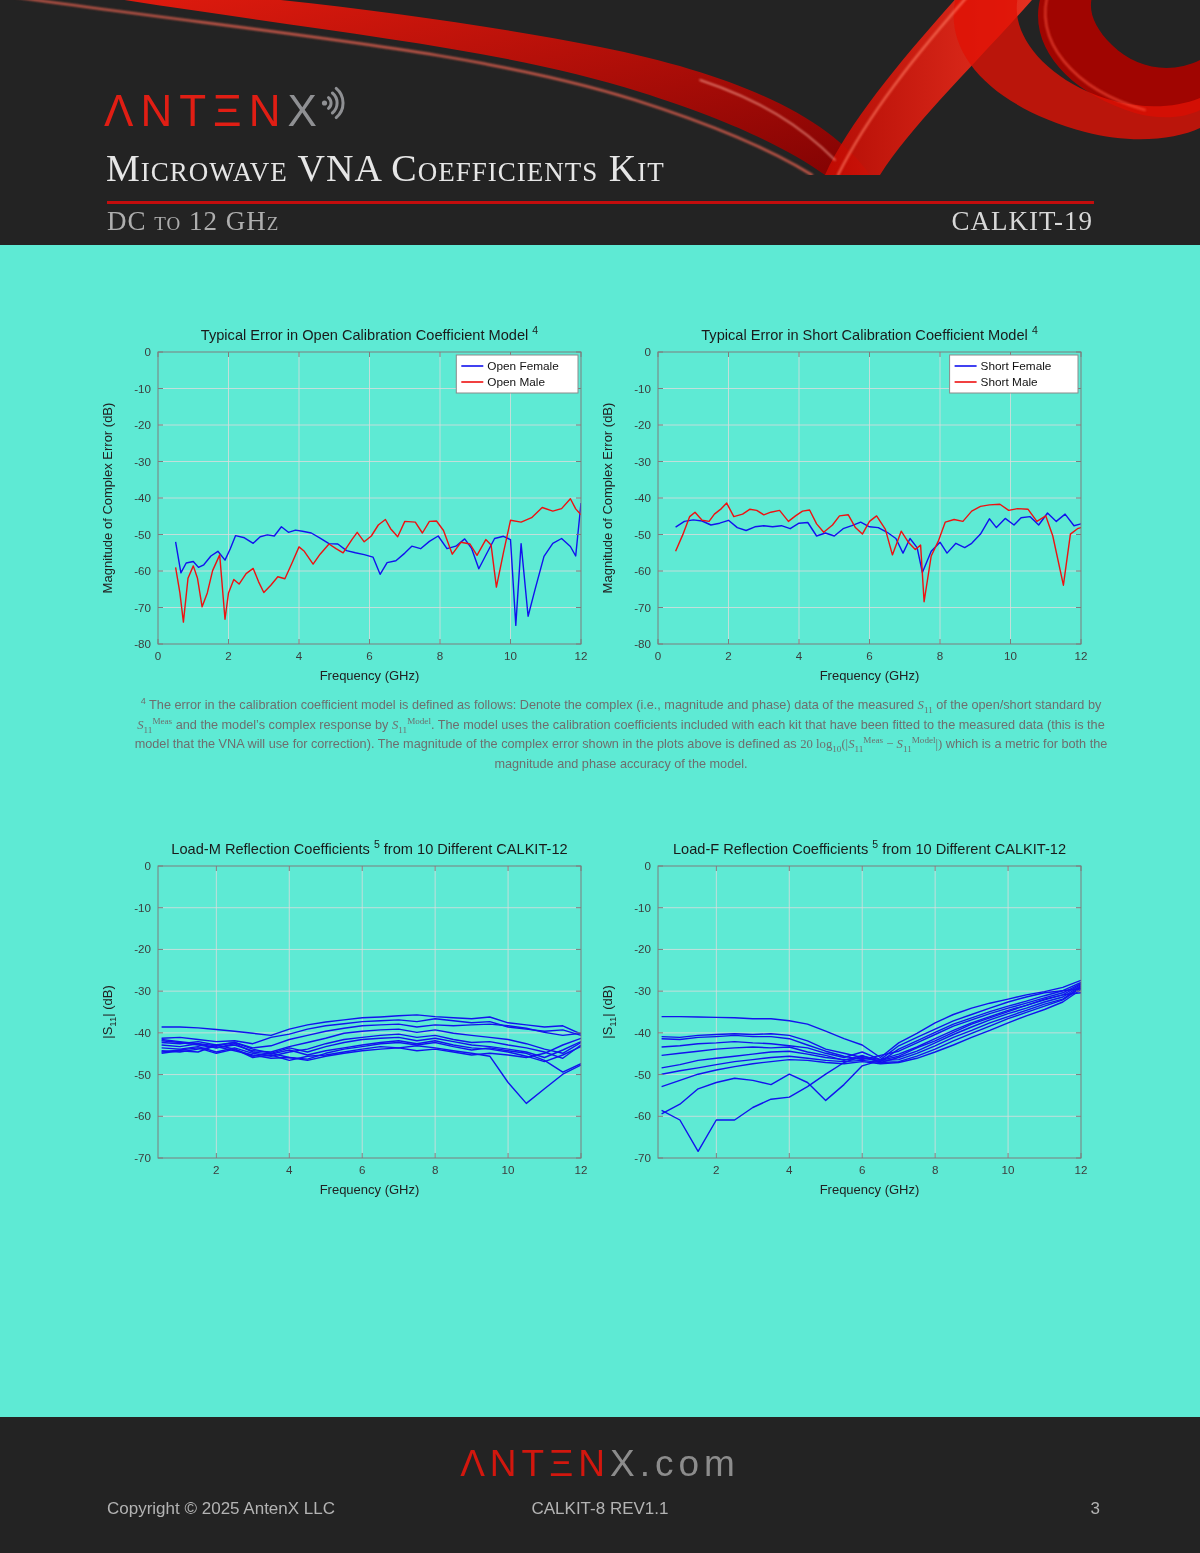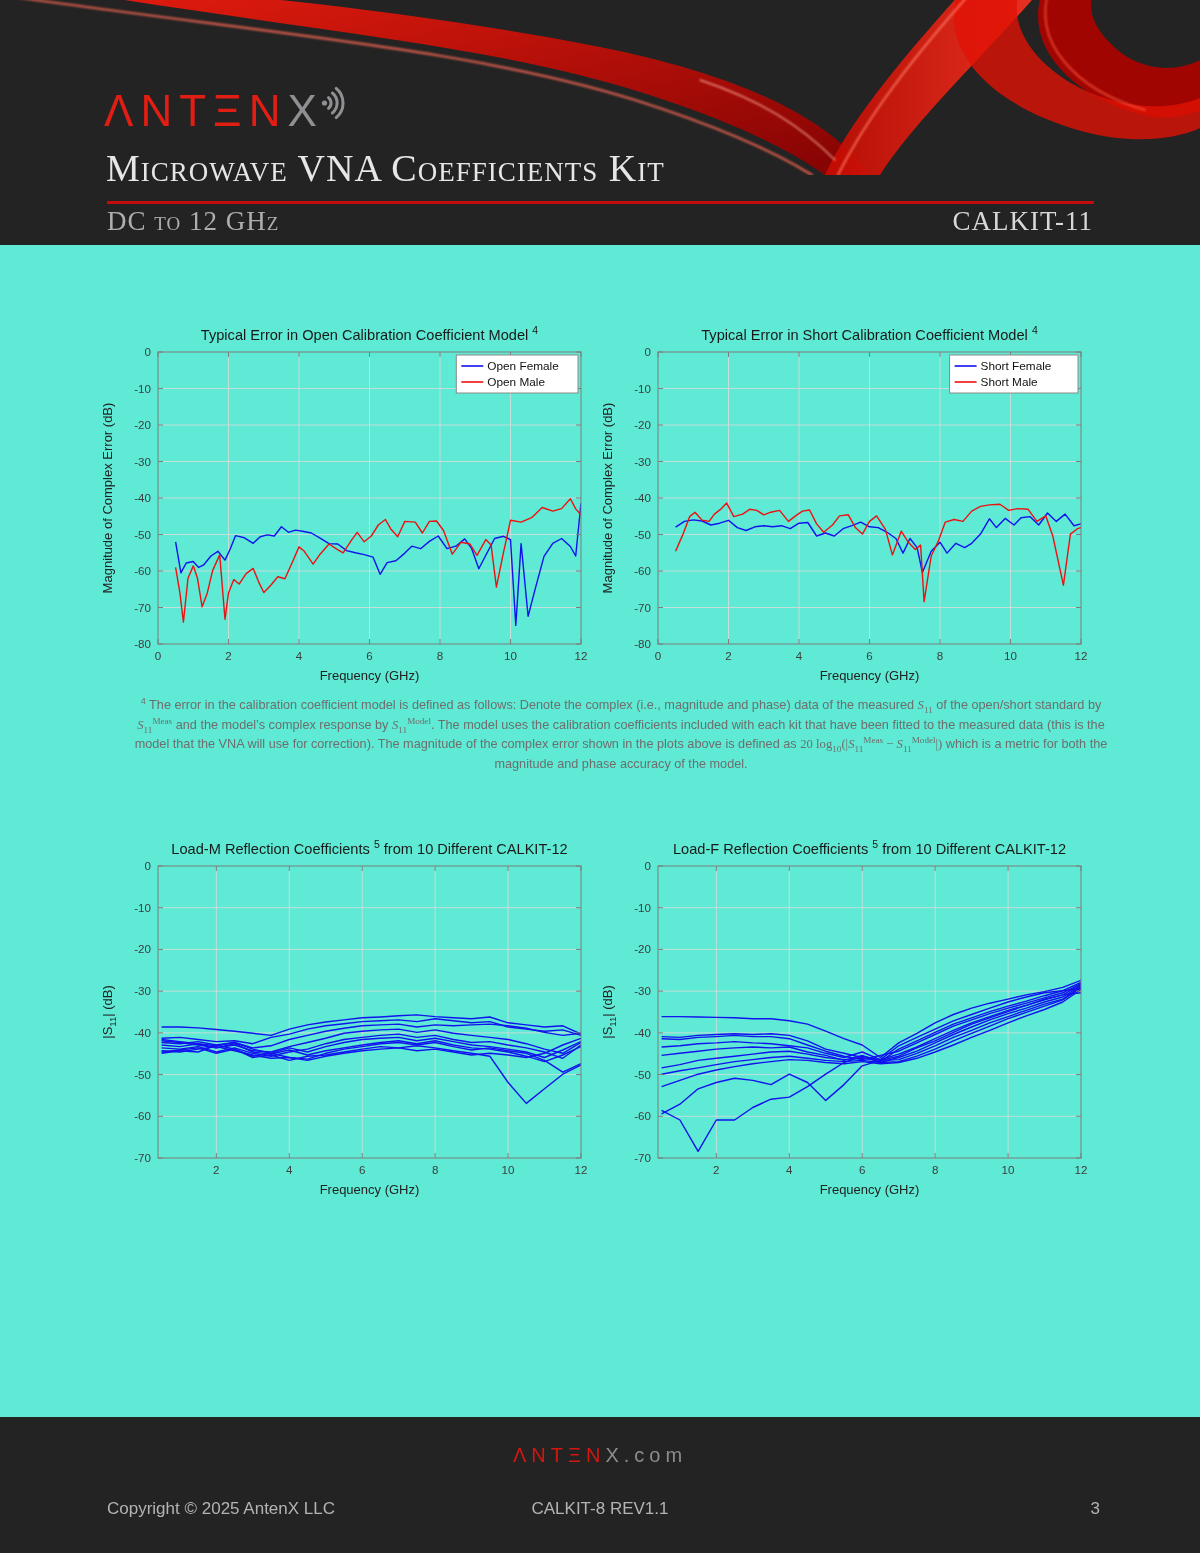--- a/index.html
+++ b/index.html
@@ -27,21 +27,21 @@
   
   .footnote{position:absolute;left:125px;width:992px;font-size:12.7px;line-height:19.5px;
             color:#6e6e6e;text-align:center;}
   #fn4{top:696px;} #fn5{top:1208px;}
   .footnote sup{font-size:0.72em;line-height:0;}
   .footnote sub{font-size:0.72em;line-height:0;}
   .rt-i{font-family:"Liberation Serif",serif;font-style:italic;}
   .rt-m{font-family:"Liberation Serif",serif;}
   
   .ftr{position:absolute;left:0;top:1417px;width:1200px;height:136px;background:#232323;}
-  .ftr-logo{position:absolute;left:0;top:28px;width:1200px;text-align:center;font-size:20px;
+  .ftr-logo{position:absolute;left:0;top:28px;width:1200px;text-align:center;font-size:37px;
             letter-spacing:5px;line-height:1;}
   .ftr-logo .red{color:#d2170e;}
   .ftr-logo .gray{color:#8c8c8c;}
   .ftr-row{position:absolute;left:0;top:82px;width:1200px;height:20px;font-size:17px;color:#b3b3b3;}
   .ftr-copy{position:absolute;left:107px;}
   .ftr-doc{position:absolute;left:0;width:1200px;text-align:center;}
   .ftr-page{position:absolute;right:100px;}
 </style>
 </head>
 <body>
@@ -82,21 +82,21 @@
           <path d="M12.4,11.0 A13,13 0 0 1 12.4,31.0"></path>
           <path d="M16.2,6.4 A19,19 0 0 1 16.2,35.6"></path>
         </g>
         <circle cx="4.5" cy="21" r="2.6" fill="#8f9093"></circle>
       </svg>
     </div>
 
     <div class="doc-title">Microwave VNA Coefficients Kit</div>
     <div class="hdr-rule"></div>
     <div class="sub-left">DC to 12 GHz</div>
-    <div class="sub-right">CALKIT-11</div>
+    <div class="sub-right">CALKIT-19</div>
   </div>
 
   <svg id="chart0" class="chart" viewBox="0 0 510 372">
       <g stroke="#dcdcdc" stroke-width="0.8">
         <line x1="134.5" y1="26" x2="134.5" y2="318"></line>
         <line x1="205" y1="26" x2="205" y2="318"></line>
         <line x1="275.5" y1="26" x2="275.5" y2="318"></line>
         <line x1="346" y1="26" x2="346" y2="318"></line>
         <line x1="416.5" y1="26" x2="416.5" y2="318"></line>
         <line x1="64" y1="62.5" x2="487" y2="62.5"></line>

